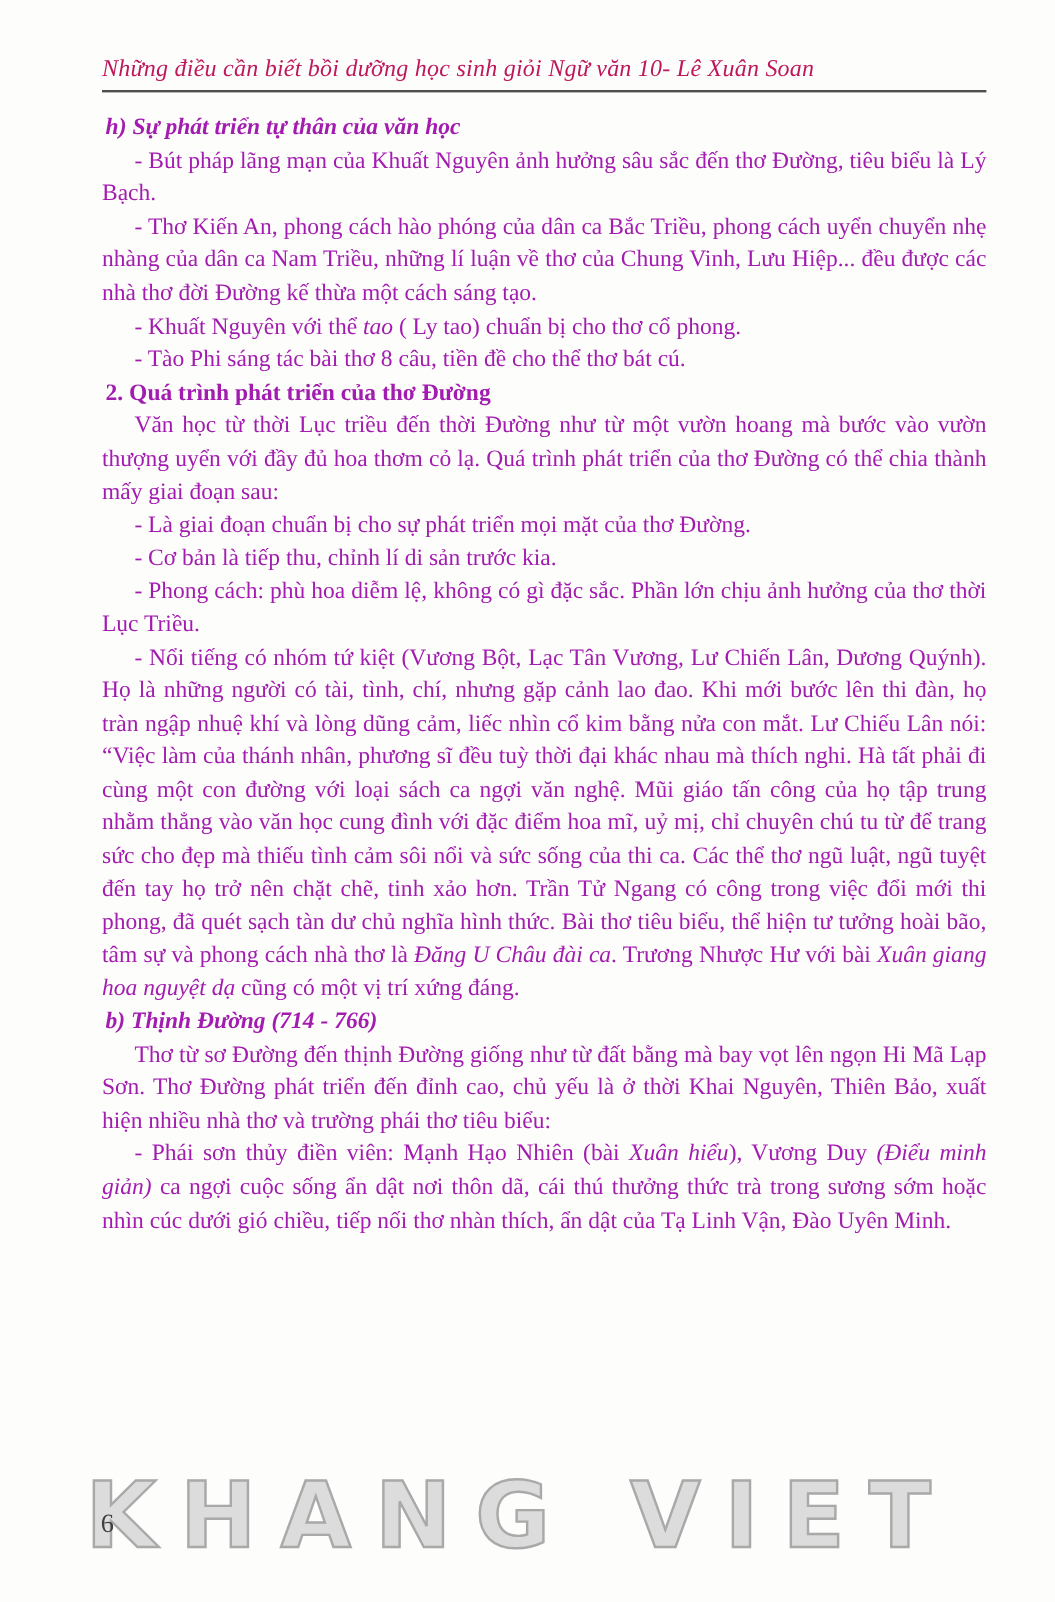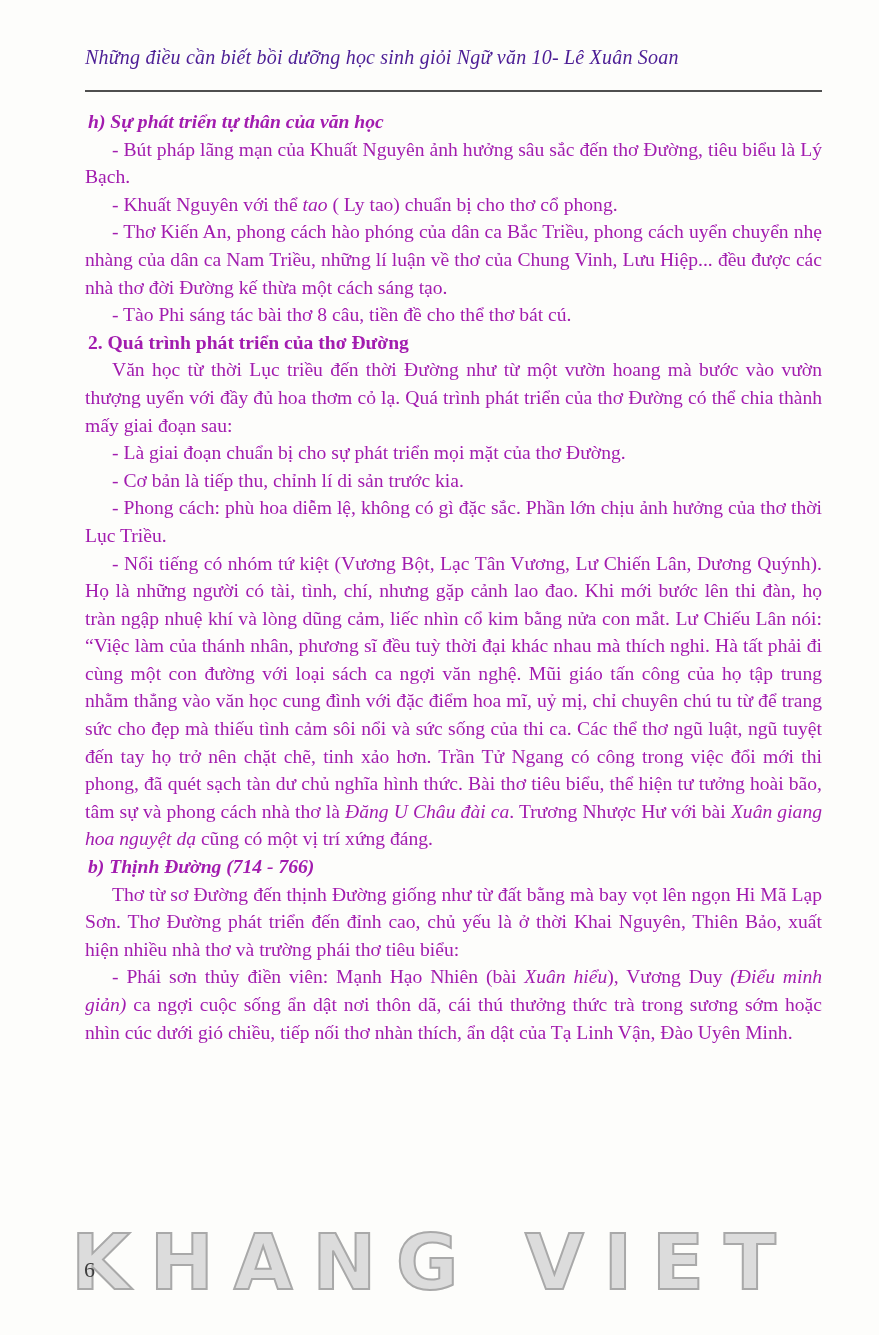--- a/index.html
+++ b/index.html
@@ -3,22 +3,22 @@
 <meta charset="utf-8">
 <style>
   * { margin:0; padding:0; box-sizing:border-box; }
   html,body { background:#e9e9e9; }
   body { width:879px; height:1335px; position:relative; font-family:"Liberation Serif", serif; }
   .page {
     position:absolute; inset:0; background:#fdfdfb; overflow:hidden;
     padding:46px 57px 0 85px; color:#171717;
   }
   .running-header {
-    font-style:italic; font-size:20px; color:#4c1d95;
-    padding-bottom:21px; letter-spacing:0.2px;
+    font-style:italic; font-size:20px; color:#be185d;
+    padding-bottom:6px; letter-spacing:0.2px;
   }
   .header-rule { border:0; border-top:2.2px solid #4f4f4f; margin:0 0 16px 0; }
   .body-text { font-size:19.6px; line-height:27.6px; color:#a21caf; }
   .body-text p { text-align:justify; }
   .body-text p.para { text-indent:27px; }
   .body-text p.h-bi { font-weight:bold; font-style:italic; text-indent:3px; }
   .body-text p.h-b  { font-weight:bold; text-indent:3px; }
   .it { font-style:italic; }
   .watermark {
     position:absolute; left:0; right:12px; bottom:34px; text-align:center;
@@ -36,22 +36,22 @@
 <body>
 
 <div class="page">
   <div class="running-header">
     <span>Những điều cần biết bồi dưỡng học sinh giỏi Ngữ văn 10- Lê Xuân Soan</span>
   </div>
   <hr class="header-rule">
   <div class="body-text">
       <p class="h-bi"><span>h) Sự phát triển tự thân của văn học</span></p>
       <p class="para"><span>- Bút pháp lãng mạn của Khuất Nguyên ảnh hưởng sâu sắc đến thơ Đường, tiêu biểu là Lý Bạch.</span></p>
+      <p class="para"><span>- Thơ Kiến An, phong cách hào phóng của dân ca Bắc Triều, phong cách uyển chuyển nhẹ nhàng của dân ca Nam Triều, những lí luận về thơ của Chung Vinh, Lưu Hiệp... đều được các nhà thơ đời Đường kế thừa một cách sáng tạo.</span></p>
       <p class="para"><span>- Khuất Nguyên với thể </span><span class="it">tao</span><span> ( Ly tao) chuẩn bị cho thơ cổ phong.</span></p>
-      <p class="para"><span>- Thơ Kiến An, phong cách hào phóng của dân ca Bắc Triều, phong cách uyển chuyển nhẹ nhàng của dân ca Nam Triều, những lí luận về thơ của Chung Vinh, Lưu Hiệp... đều được các nhà thơ đời Đường kế thừa một cách sáng tạo.</span></p>
       <p class="para"><span>- Tào Phi sáng tác bài thơ 8 câu, tiền đề cho thể thơ bát cú.</span></p>
       <p class="h-b"><span>2. Quá trình phát triển của thơ Đường</span></p>
       <p class="para"><span>Văn học từ thời Lục triều đến thời Đường như từ một vườn hoang mà bước vào vườn thượng uyển với đầy đủ hoa thơm cỏ lạ. Quá trình phát triển của thơ Đường có thể chia thành mấy giai đoạn sau:</span></p>
       <p class="para"><span>- Là giai đoạn chuẩn bị cho sự phát triển mọi mặt của thơ Đường.</span></p>
       <p class="para"><span>- Cơ bản là tiếp thu, chỉnh lí di sản trước kia.</span></p>
       <p class="para"><span>- Phong cách: phù hoa diễm lệ, không có gì đặc sắc. Phần lớn chịu ảnh hưởng của thơ thời Lục Triều.</span></p>
       <p class="para"><span>- Nổi tiếng có nhóm tứ kiệt (Vương Bột, Lạc Tân Vương, Lư Chiến Lân, Dương Quýnh). Họ là những người có tài, tình, chí, nhưng gặp cảnh lao đao. Khi mới bước lên thi đàn, họ tràn ngập nhuệ khí và lòng dũng cảm, liếc nhìn cổ kim bằng nửa con mắt. Lư Chiếu Lân nói: “Việc làm của thánh nhân, phương sĩ đều tuỳ thời đại khác nhau mà thích nghi. Hà tất phải đi cùng một con đường với loại sách ca ngợi văn nghệ. Mũi giáo tấn công của họ tập trung nhằm thẳng vào văn học cung đình với đặc điểm hoa mĩ, uỷ mị, chỉ chuyên chú tu từ để trang sức cho đẹp mà thiếu tình cảm sôi nổi và sức sống của thi ca. Các thể thơ ngũ luật, ngũ tuyệt đến tay họ trở nên chặt chẽ, tinh xảo hơn. Trần Tử Ngang có công trong việc đổi mới thi phong, đã quét sạch tàn dư chủ nghĩa hình thức. Bài thơ tiêu biểu, thể hiện tư tưởng hoài bão, tâm sự và phong cách nhà thơ là </span><span class="it">Đăng U Châu đài ca</span><span>. Trương Nhược Hư với bài </span><span class="it">Xuân giang hoa nguyệt dạ</span><span> cũng có một vị trí xứng đáng.</span></p>
       <p class="h-bi"><span>b) Thịnh Đường (714 - 766)</span></p>
       <p class="para"><span>Thơ từ sơ Đường đến thịnh Đường giống như từ đất bằng mà bay vọt lên ngọn Hi Mã Lạp Sơn. Thơ Đường phát triển đến đỉnh cao, chủ yếu là ở thời Khai Nguyên, Thiên Bảo, xuất hiện nhiều nhà thơ và trường phái thơ tiêu biểu:</span></p>
       <p class="para"><span>- Phái sơn thủy điền viên: Mạnh Hạo Nhiên (bài </span><span class="it">Xuân hiểu</span><span>), Vương Duy </span><span class="it">(Điểu minh giản)</span><span> ca ngợi cuộc sống ẩn dật nơi thôn dã, cái thú thưởng thức trà trong sương sớm hoặc nhìn cúc dưới gió chiều, tiếp nối thơ nhàn thích, ẩn dật của Tạ Linh Vận, Đào Uyên Minh.</span></p>

